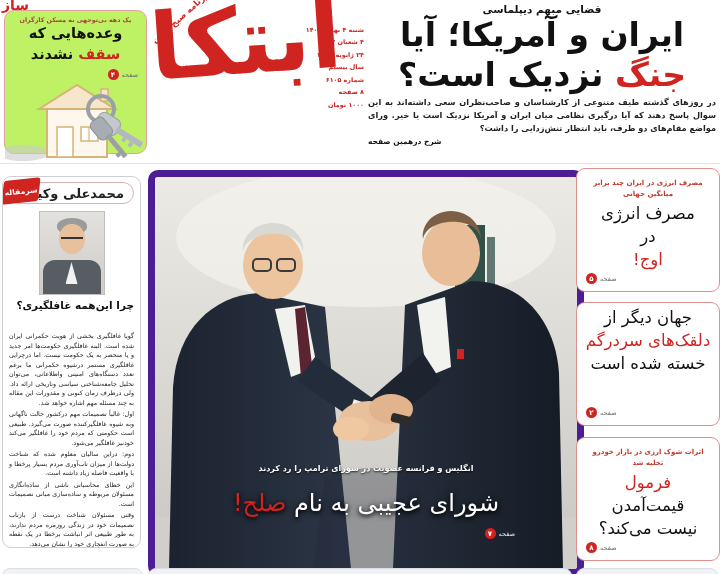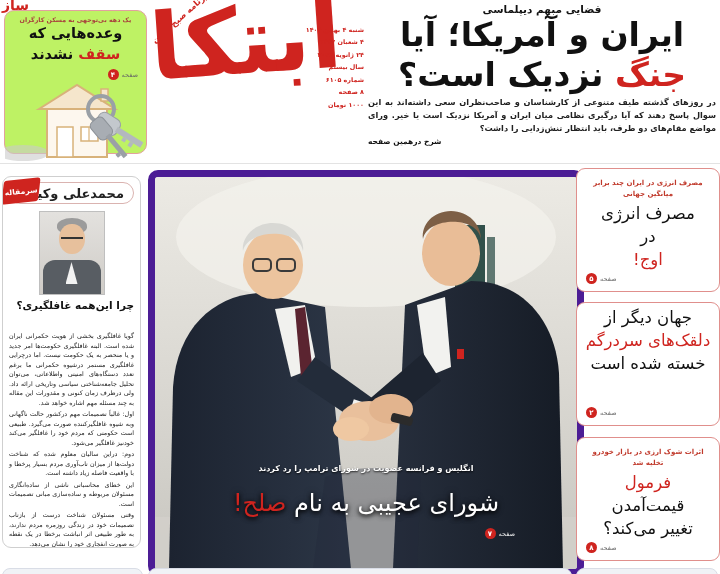--- a/index.html
+++ b/index.html
@@ -270,21 +270,21 @@
     </span>
   </div>
 
   <div class="abs rail-box rb3">
     <div class="rail-kicker">
       <span>اثرات شوک ارزی در بازار خودرو</span><br><span>تخلیه شد</span>
     </div>
     <div class="rail-title">
       <span class="red">فرمول</span><br>
       <span class="black">قیمت‌آمدن</span><br>
-      <span class="black">تغییر می‌کند؟</span>
+      <span class="black">نیست می‌کند؟</span>
     </div>
     <span class="badge">
       <span class="lbl">صفحه</span>
       <span class="num">۸</span>
     </span>
   </div>
 
   <div class="abs footer-strip">
     <div class="fs" style="left:2px;width:139px;"></div>
     <div class="fs" style="left:148px;width:422px;"></div>

